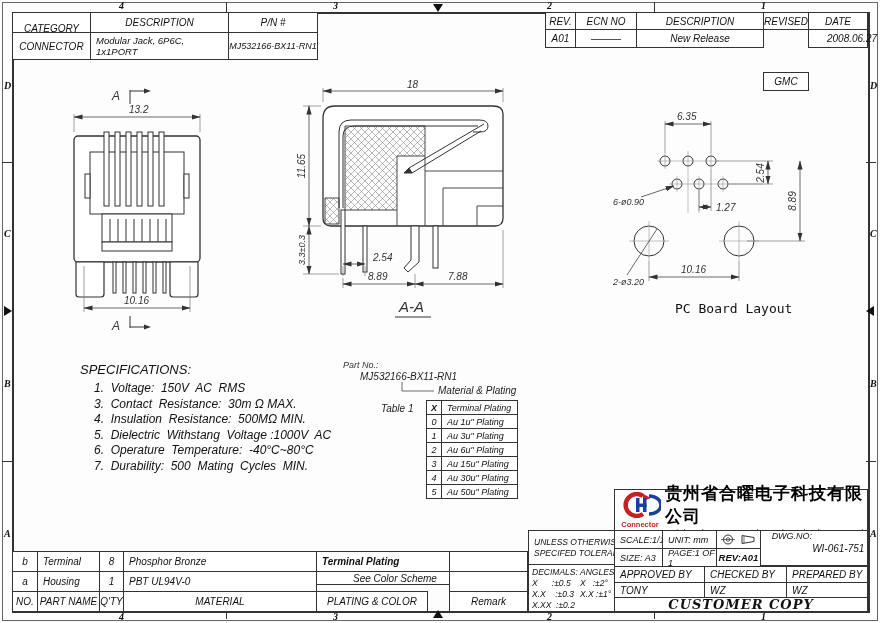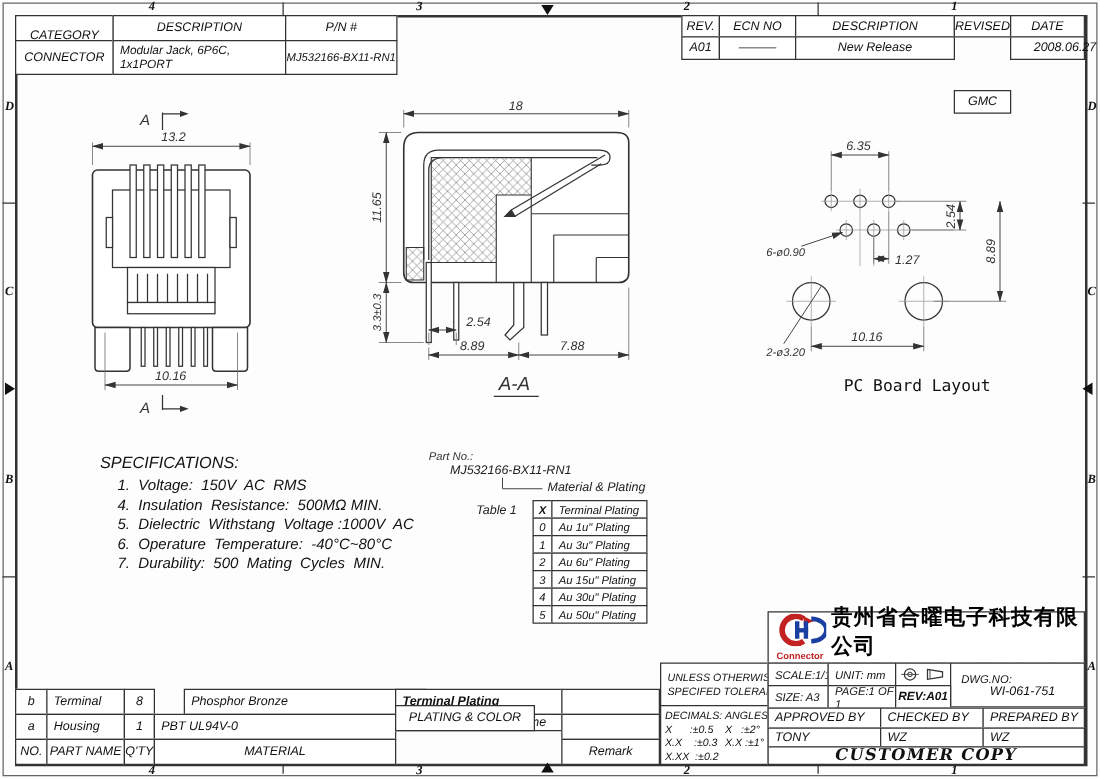--- a/index.html
+++ b/index.html
@@ -280,20 +280,21 @@
   <line x1="14" y1="182" x2="44" y2="136" stroke="#444" stroke-width="0.8"></line>
   <text x="0" y="192" style="font-size:9px">2-ø3.20</text>
 
   <text x="62" y="220" class="mono">PC Board Layout</text>
 </svg>
 
 <div class="abs" style="left:80px;top:362px;width:300px;">
   <div class="spec-title">SPECIFICATIONS:</div>
   <div style="margin-left:14px;margin-top:4px;">
     <div class="spec-item">1.  Voltage:  150V  AC  RMS</div>
+    <div class="spec-item">3.  Contact  Resistance:  30m Ω MAX.</div>
     <div class="spec-item">4.  Insulation  Resistance:  500MΩ MIN.</div>
     <div class="spec-item">5.  Dielectric  Withstang  Voltage :1000V  AC</div>
     <div class="spec-item">6.  Operature  Temperature:  -40°C~80°C</div>
     <div class="spec-item">7.  Durability:  500  Mating  Cycles  MIN.</div>
   </div>
 </div>
 
 <div>
   <div class="abs small-it" style="left:343px;top:360px;">Part No.:</div>
   <div class="abs" style="left:360px;top:371px;font:italic 10px 'Liberation Sans',sans-serif;">MJ532166-BX11-RN1</div>
@@ -317,36 +318,36 @@
   <div class="cell left" style="left:441px;top:470px;width:77px;height:15px;font-size:9px;">Au 30u" Plating</div>
   <div class="cell" style="left:426px;top:484px;width:16px;height:15px;font-size:9px;">5</div>
   <div class="cell left" style="left:441px;top:484px;width:77px;height:15px;font-size:9px;">Au 50u" Plating</div>
 </div>
 
 <div>
 
   <div class="cell" style="left:12px;top:551px;width:26px;height:21px;">b</div>
   <div class="cell left" style="left:37px;top:551px;width:63px;height:21px;">Terminal</div>
   <div class="cell" style="left:99px;top:551px;width:25px;height:21px;">8</div>
-  <div class="cell left" style="left:123px;top:551px;width:194px;height:21px;margin-left:24px;">Phosphor Bronze</div>
+  <div class="cell left" style="left:123px;top:551px;width:194px;height:21px;">Phosphor Bronze</div>
   <div class="cell left bold" style="left:316px;top:551px;width:134px;height:21px;">Terminal Plating</div>
   <div class="cell" style="left:449px;top:551px;width:79px;height:21px;"></div>
 
   <div class="cell" style="left:12px;top:571px;width:26px;height:21px;">a</div>
   <div class="cell left" style="left:37px;top:571px;width:63px;height:21px;">Housing</div>
   <div class="cell" style="left:99px;top:571px;width:25px;height:21px;">1</div>
   <div class="cell left" style="left:123px;top:571px;width:194px;height:21px;">PBT UL94V-0</div>
   <div class="cell left" style="left:316px;top:571px;width:134px;height:14px;padding-left:36px;">See Color Scheme</div>
   <div class="cell" style="left:449px;top:571px;width:79px;height:21px;"></div>
 
   <div class="cell hdr" style="left:12px;top:591px;width:26px;height:21px;">NO.</div>
   <div class="cell hdr" style="left:37px;top:591px;width:63px;height:21px;">PART NAME</div>
   <div class="cell hdr" style="left:99px;top:591px;width:25px;height:21px;">Q'TY</div>
   <div class="cell hdr" style="left:123px;top:591px;width:194px;height:21px;">MATERIAL</div>
-  <div class="cell hdr" style="left:316px;top:564px;width:112px;height:21px;">PLATING &amp; COLOR</div>
+  <div class="cell hdr" style="left:316px;top:591px;width:112px;height:21px;">PLATING &amp; COLOR</div>
   <div class="cell hdr" style="left:449px;top:591px;width:79px;height:21px;">Remark</div>
 </div>
 
 <div>
   <div class="cell" style="left:528px;top:530px;width:87px;height:35px;flex-direction:column;align-items:flex-start;padding-left:5px;justify-content:center;font-size:8.5px;">
     <span class="tol">UNLESS OTHERWISE</span>
     <span class="tol">SPECIFED TOLERANCES</span>
   </div>
   <div class="cell" style="left:528px;top:564px;width:87px;height:48px;align-items:flex-start;justify-content:flex-start;padding:2px 0 0 3px;">
     <div style="width:50px;">
@@ -388,21 +389,21 @@
   <div class="cell left" style="left:662px;top:530px;width:55px;height:19px;font-size:9px;">UNIT:  mm</div>
   <div class="cell" style="left:716px;top:530px;width:45px;height:19px;">
     <svg width="38" height="13" viewBox="0 0 38 13">
       <circle cx="8" cy="6.5" r="4.5" fill="none" stroke="#333" stroke-width="1"></circle>
       <circle cx="8" cy="6.5" r="1.8" fill="none" stroke="#333" stroke-width="0.8"></circle>
       <line x1="1" y1="6.5" x2="15" y2="6.5" stroke="#333" stroke-width="0.7"></line>
       <path d="M22,2.5 L34,4.5 L34,8.5 L22,10.5 Z" fill="none" stroke="#333" stroke-width="1"></path>
       <line x1="24" y1="3" x2="24" y2="10" stroke="#333" stroke-width="0.7"></line>
     </svg>
   </div>
-  <div class="cell" style="left:760px;top:530px;width:108px;height:36px;flex-direction:column;align-items:flex-start;padding-left:8px;">
+  <div class="cell" style="left:760px;top:530px;width:108px;height:36px;flex-direction:row;align-items:flex-start;padding-left:8px;">
     <span style="font:italic 9px 'Liberation Sans',sans-serif;">DWG.NO:</span>
     <span style="font:italic 10px 'Liberation Sans',sans-serif;align-self:center;">WI-061-751</span>
   </div>
   <div class="cell left" style="left:614px;top:548px;width:49px;height:19px;font-size:9px;">SIZE: A3</div>
   <div class="cell left" style="left:662px;top:548px;width:55px;height:19px;font-size:9px;">PAGE:1 OF 1</div>
   <div class="cell bold" style="left:716px;top:548px;width:45px;height:19px;font-size:9.5px;">REV:A01</div>
 
   <div class="cell left" style="left:614px;top:566px;width:91px;height:17px;text-align:center;">APPROVED BY</div>
   <div class="cell left" style="left:704px;top:566px;width:83px;height:17px;">CHECKED BY</div>
   <div class="cell left" style="left:786px;top:566px;width:82px;height:17px;">PREPARED BY</div>

